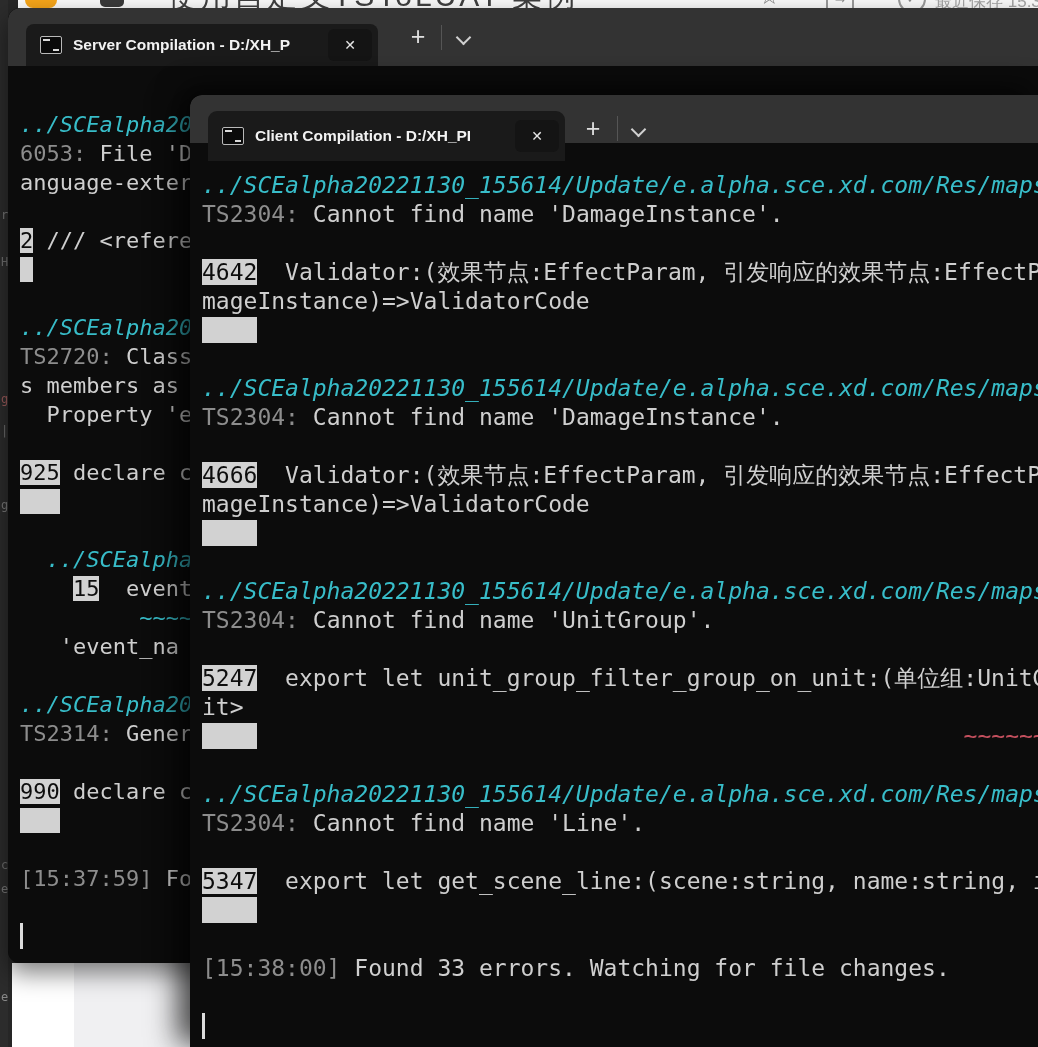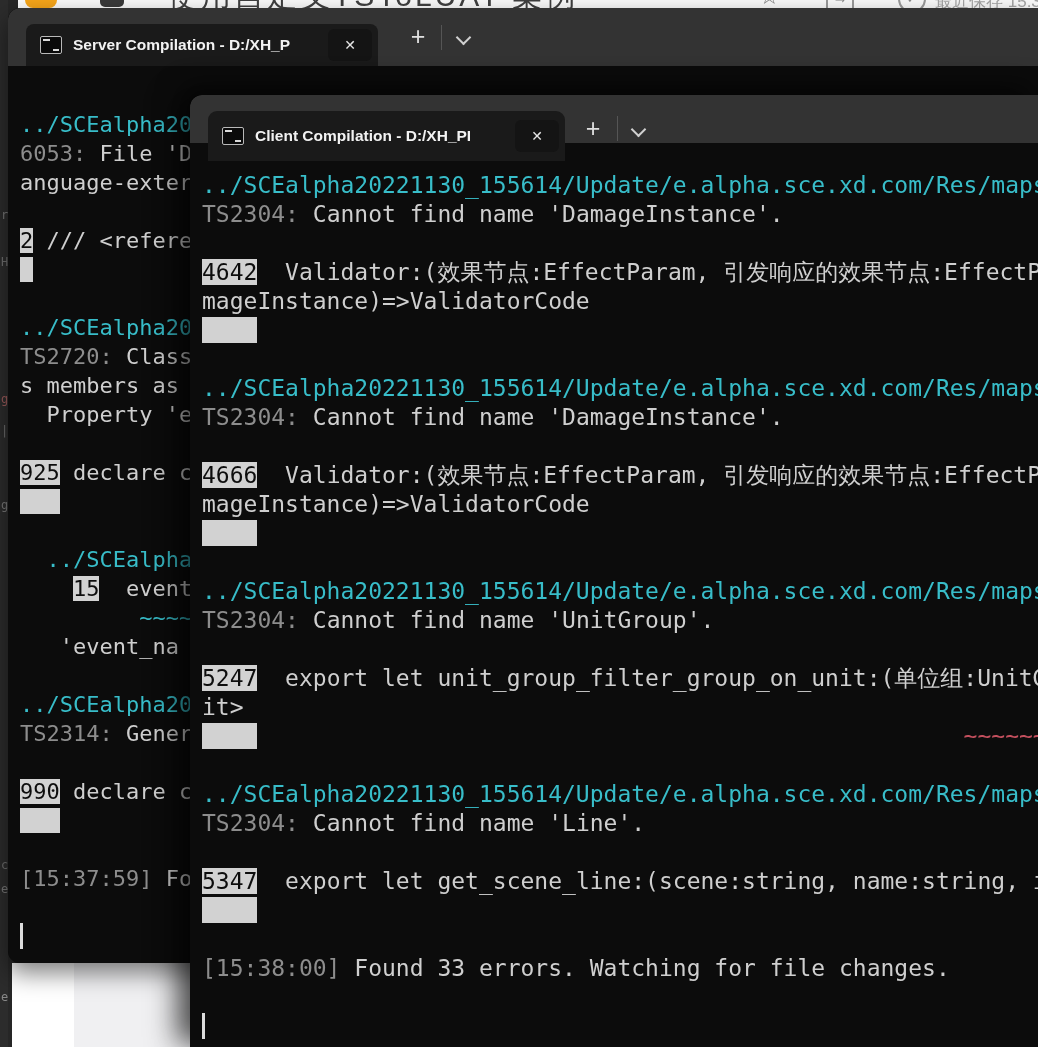--- a/index.html
+++ b/index.html
@@ -96,21 +96,21 @@
     transform:rotate(-45deg);
   }
   
   .term-content{
     position:absolute;left:0;right:0;bottom:0;background:#0c0c0c;overflow:hidden;
     font-family:"DejaVu Sans Mono","DejaVu Sans",monospace;white-space:pre;
   }
   .server-window .term-content{top:58px;padding:44px 0 0 12px;font-size:22px;line-height:29px;}
   .client-window .term-content{top:66px;padding:10px 0 0 12px;font-size:23px;line-height:29px;}
   .term-line{height:29px;white-space:pre;}
-  .seg-path{color:#38bdc9;}
+  .seg-path{color:#38bdc9;font-style:italic;}
   .seg-dim{color:#8d8d8d;}
   .seg-fg{color:#cfcfcf;}
   .seg-block{background:#d2d2d2;color:#0d0d0d;}
   .seg-teal{color:#38bdc9;}
   .seg-red{color:#c4505e;}
   .seg-cursor{display:inline-block;width:2.5px;height:26px;background:#dcdcdc;vertical-align:-5px;}
 </style>
 </head>
 <body>
 

